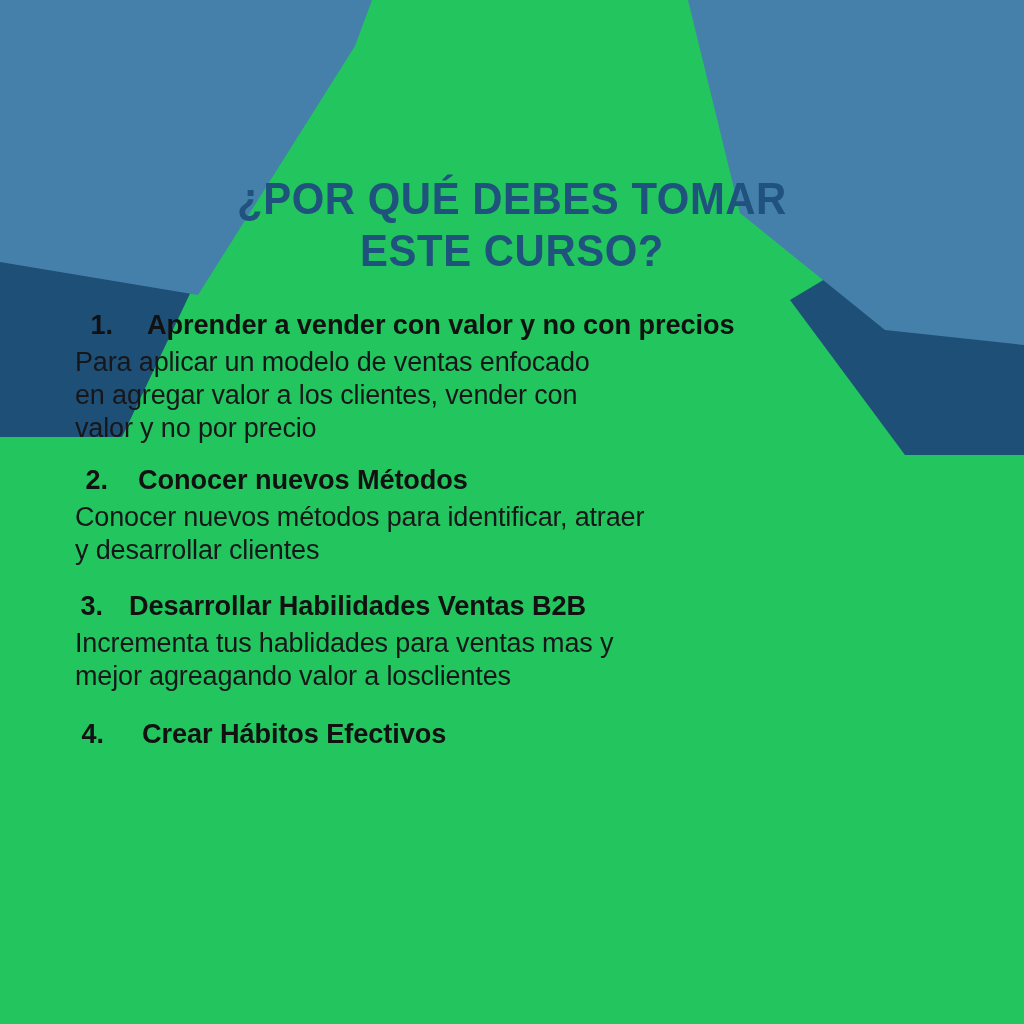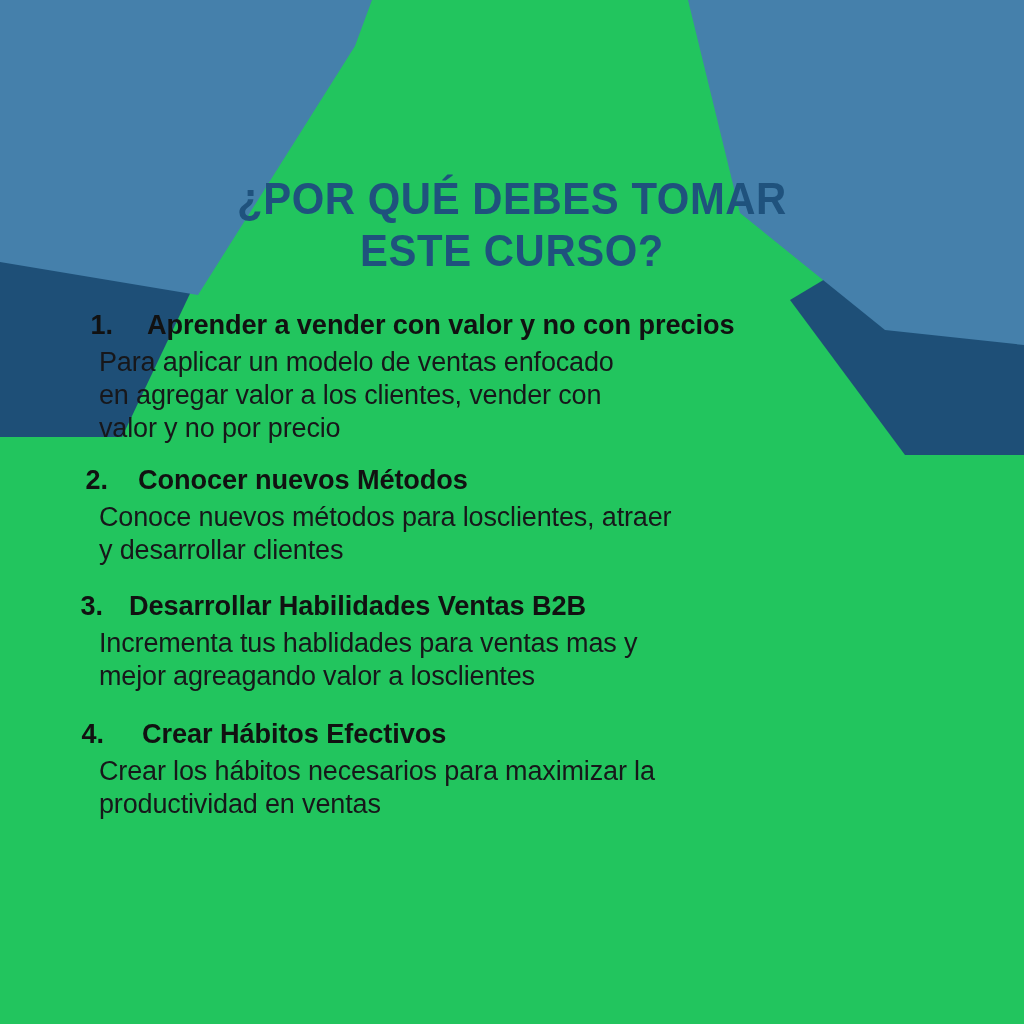--- a/index.html
+++ b/index.html
@@ -79,21 +79,21 @@
     font-weight: 700;
     font-size: 28px;
     line-height: 34px;
     color: #111111;
     letter-spacing: -0.1px;
     transform: scaleX(0.97);
     transform-origin: left center;
     white-space: nowrap;
   }
   .item-desc {
-    margin-left: 99px;
+    margin-left: 75px;
     margin-top: 4px;
     font-family: "Liberation Sans", "DejaVu Sans", sans-serif;
     font-weight: 400;
     font-size: 27px;
     line-height: 33px;
     color: #17171a;
     letter-spacing: -0.15px;
     max-width: 790px;
     white-space: pre-line;
   }
@@ -144,36 +144,34 @@
       <div class="item-desc">Para  aplicar un modelo de ventas enfocado
 en agregar valor  a los clientes, vender con
 valor y no por precio</div>
     </div>
 
     <div class="list-item li-2">
       <div class="item-head">
         <span class="item-num">2.</span>
         <span class="item-title">Conocer nuevos Métodos</span>
       </div>
-      <div class="item-desc">Conoce nuevos métodos para losclientes, atraer
+      <div class="item-desc">Conocer nuevos métodos para identificar, atraer
 y desarrollar clientes</div>
     </div>
 
     <div class="list-item li-3">
       <div class="item-head">
         <span class="item-num">3.</span>
         <span class="item-title">Desarrollar Habilidades Ventas B2B</span>
       </div>
       <div class="item-desc">Incrementa tus hablidades para ventas mas y
 mejor agreagando valor a losclientes</div>
     </div>
 
     <div class="list-item li-4">
       <div class="item-head">
         <span class="item-num">4.</span>
         <span class="item-title">Crear Hábitos Efectivos</span>
       </div>
-      <div class="item-desc">Crear los hábitos necesarios para maximizar la
-productividad en ventas</div>
     </div>
 
   </div>
 </div>
 
 </body></html>

